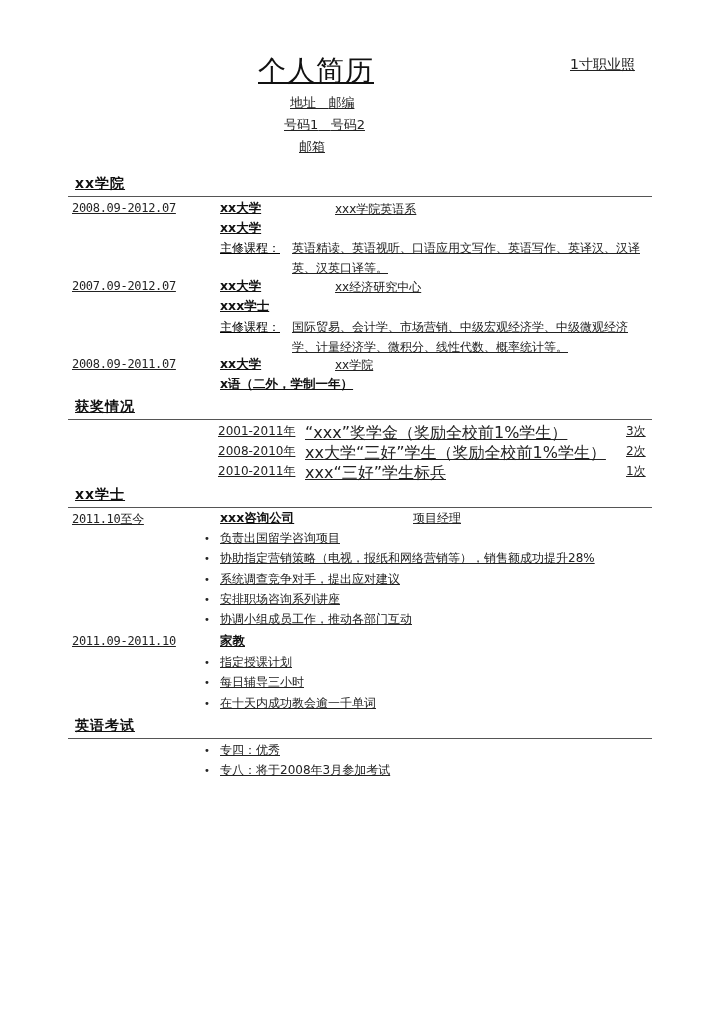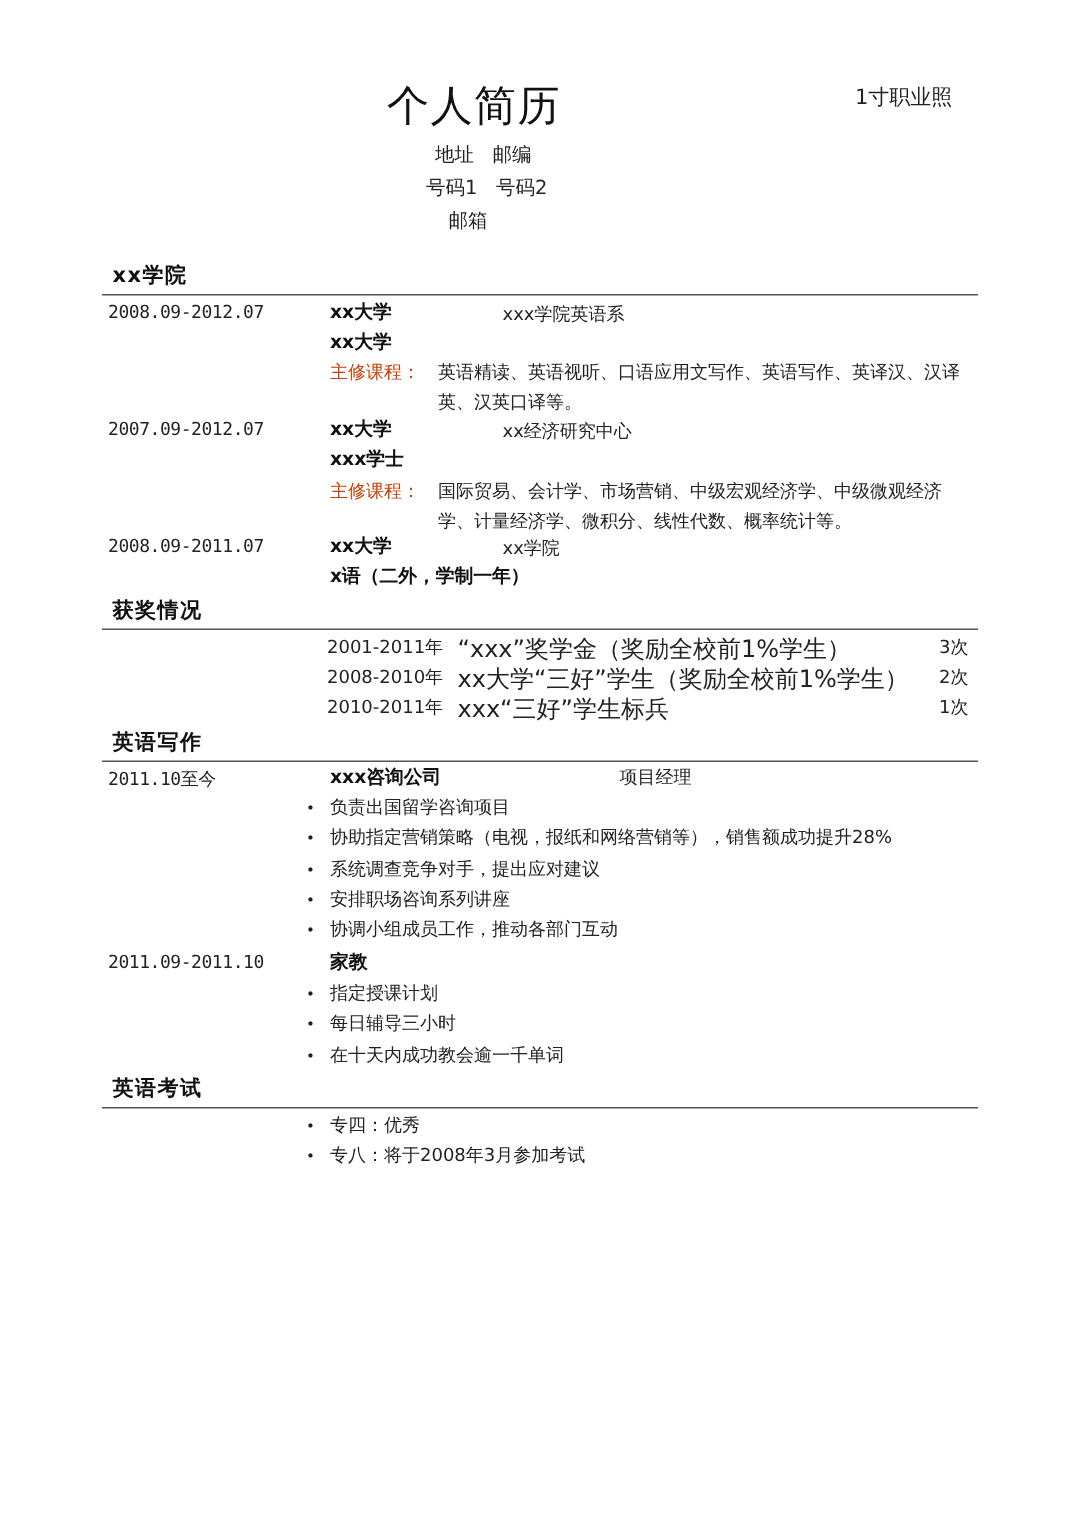--- a/index.html
+++ b/index.html
@@ -1,31 +1,31 @@
 <!DOCTYPE html>
 <html><head>
   <meta charset="utf-8">
   <style>
     html, body { margin: 0; padding: 0; background: #ffffff; }
     body {
       width: 720px; height: 1017px; position: relative; overflow: hidden;
       font-family: "DejaVu Sans", "Liberation Sans", sans-serif;
       color: #1a1a1a; font-size: 12px;
     }
-    .abs { position: absolute; white-space: nowrap; }
+    .abs { position: absolute; white-space: nowrap; text-decoration: underline; }
     .title { left: 258px; top: 52px; font-family: "DejaVu Serif", "Liberation Serif", serif; font-size: 28px; letter-spacing: 1px; color: #111; }
     .photo { left: 570px; top: 56px; font-size: 14px; color: #222; }
     .contact { font-size: 13px; color: #222; }
     .sec-h { left: 75px; font-size: 14px; font-weight: bold; color: #111; letter-spacing: 1px; }
     .rule { position: absolute; left: 68px; width: 584px; height: 0; border-top: 1.5px solid #555; }
     .date { left: 72px; font-size: 12px; color: #222; font-family: "DejaVu Sans Mono", "Liberation Mono", monospace; letter-spacing: -0.3px; }
     .school { left: 220px; font-size: 12.5px; font-weight: bold; color: #111; }
     .dept { font-size: 12px; color: #222; }
     .degree { left: 220px; font-size: 12.5px; font-weight: bold; color: #111; }
-    .course-label { left: 220px; font-size: 12px; color: #c2410c; }
+    .course-label { left: 220px; font-size: 12px; color: #000000; }
     .course-text { left: 292px; width: 356px; font-size: 12px; line-height: 20px; color: #222; white-space: normal; }
     .award-year { left: 218px; font-size: 12px; color: #222; }
     .award-name { left: 305px; font-size: 16px; color: #222; }
     .award-count { left: 626px; font-size: 12px; color: #222; }
     .bullet-item { left: 204px; font-size: 12px; color: #222; }
     .bullet-item .dot { display: inline-block; width: 16px; font-size: 10px; }
     .job-title { left: 220px; font-size: 12.5px; font-weight: bold; color: #111; }
     .role { left: 413px; font-size: 12px; color: #222; }
   </style>
 </head>
@@ -71,21 +71,21 @@
 <div class="abs award-count" style="top:423px;">3次</div>
 
 <div class="abs award-year" style="top:443px;">2008-2010年</div>
 <div class="abs award-name" style="top:443px;">xx大学“三好”学生（奖励全校前1%学生）</div>
 <div class="abs award-count" style="top:443px;">2次</div>
 
 <div class="abs award-year" style="top:463px;">2010-2011年</div>
 <div class="abs award-name" style="top:463px;">xxx“三好”学生标兵</div>
 <div class="abs award-count" style="top:463px;">1次</div>
 
-<div class="abs sec-h" style="top:486px;">英语写作</div>
+<div class="abs sec-h" style="top:486px;">xx学士</div>
 <div class="rule" style="top:507px;"></div>
 
 <div class="abs date" style="top:511px;">2011.10至今</div>
 <div class="abs job-title" style="top:510px;">xxx咨询公司</div>
 <div class="abs role" style="top:510px;">项目经理</div>
 
 <div class="abs bullet-item" style="top:530px;"><span class="dot">•</span><span>负责出国留学咨询项目</span></div>
 <div class="abs bullet-item" style="top:550px;"><span class="dot">•</span><span>协助指定营销策略（电视，报纸和网络营销等），销售额成功提升28%</span></div>
 <div class="abs bullet-item" style="top:571px;"><span class="dot">•</span><span>系统调查竞争对手，提出应对建议</span></div>
 <div class="abs bullet-item" style="top:591px;"><span class="dot">•</span><span>安排职场咨询系列讲座</span></div>

